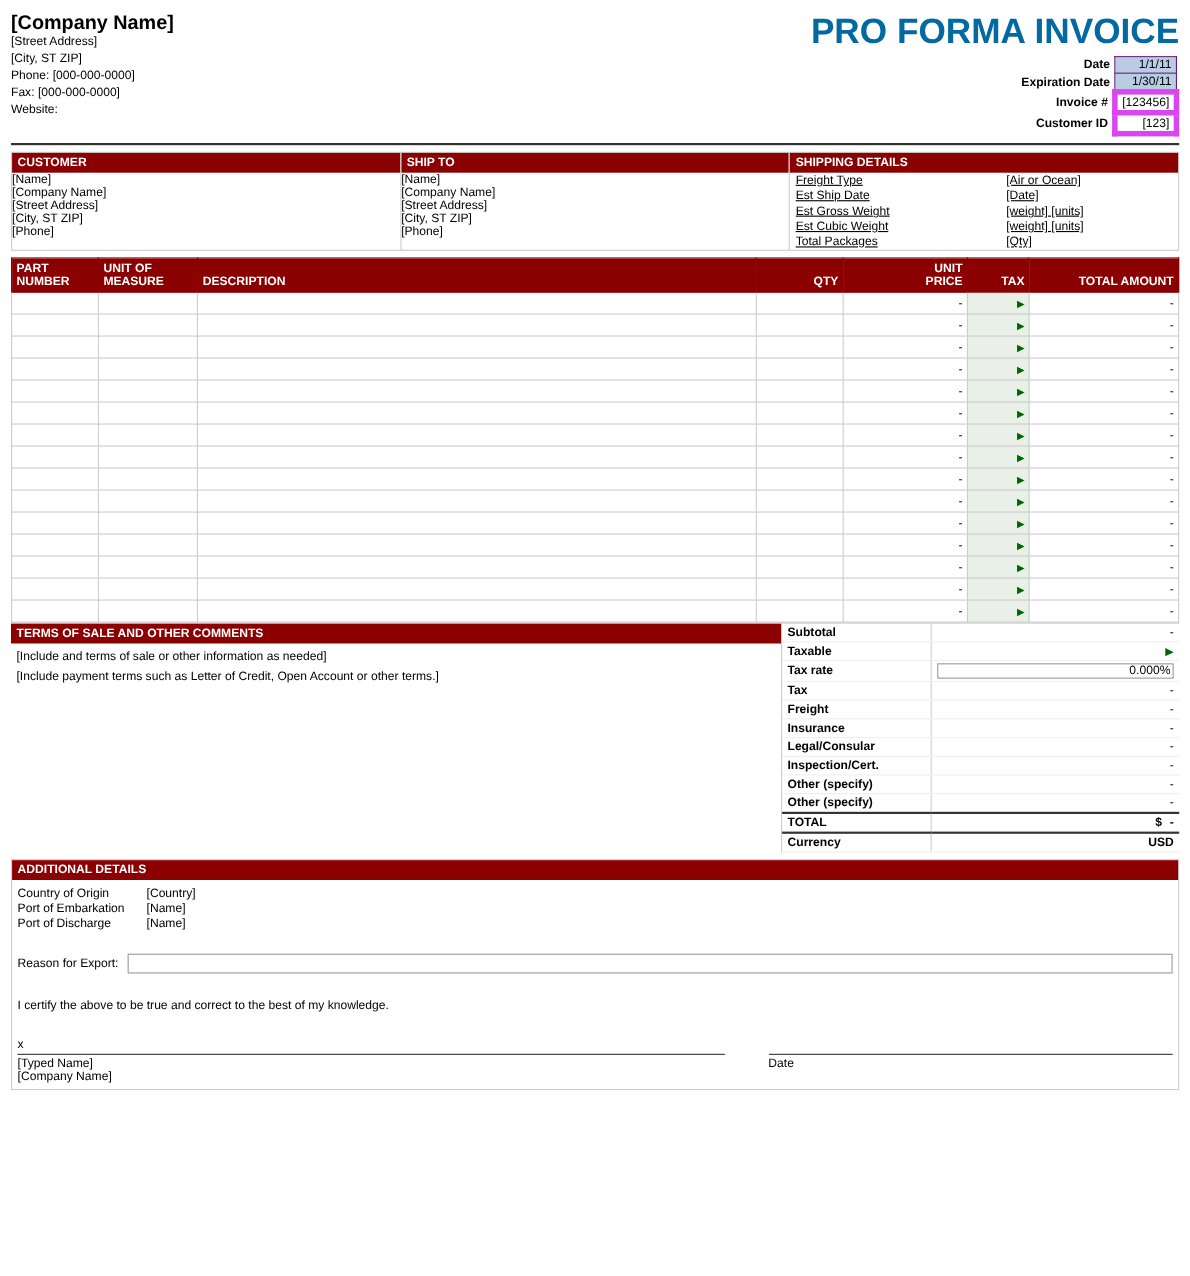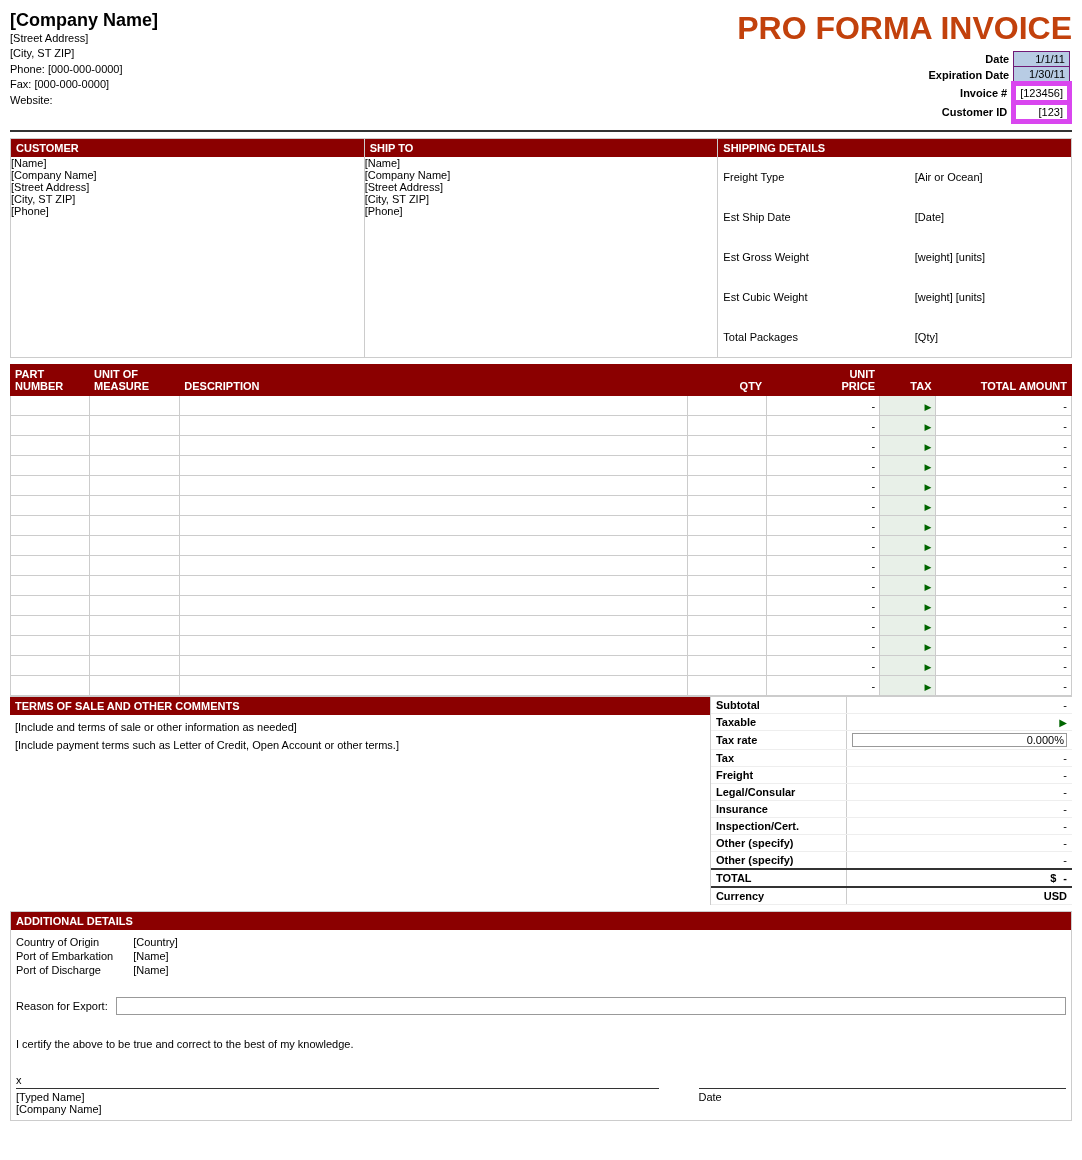--- a/index.html
+++ b/index.html
@@ -21,41 +21,41 @@
       padding-bottom: 6px;
       margin-bottom: 6px;
     }
     .company-info { flex: 1; }
     .company-name { font-size: 18px; font-weight: bold; }
     .company-info p { font-size: 11px; line-height: 1.4; }
     .invoice-title-block { text-align: right; }
     .invoice-title {
       font-size: 32px;
       font-weight: bold;
-      color: #c2410c;
+      color: #0369a1;
       display: block;
     }
     .date-table { margin-top: 4px; border-collapse: collapse; float: right; }
     .date-table td { font-size: 11px; padding: 1px 4px; }
     .date-table td:first-child { font-weight: bold; }
     .date-table td.filled { background: #b8cce4; border: 1px solid #701a75; }
     .date-table td.outlined { border: 5px solid #d946ef; }
 
     
     .section-header {
       background: #8b0000;
       color: #fff;
       font-weight: bold;
       font-size: 11px;
       padding: 3px 5px;
     }
 
     
     .shipping-table { width: 100%; border-collapse: collapse; }
-    .shipping-table td { padding: 14px 5px; font-size: 11px; }
+    .shipping-table td { padding: 1px 5px; font-size: 11px; text-decoration: underline; }
     .shipping-table td:first-child { }
     .shipping-table td:last-child { font-style: normal; }
 
     
     .main-table { width: 100%; border-collapse: collapse; margin-bottom: 0; }
     .main-table th {
       background: #8b0000;
       color: #fff;
       font-size: 11px;
       padding: 3px 4px;
@@ -421,25 +421,25 @@
       </tr>
       <tr>
         <td>Tax</td>
         <td>-</td>
       </tr>
       <tr>
         <td>Freight</td>
         <td>-</td>
       </tr>
       <tr>
+        <td>Insurance</td>
+        <td>-</td>
+      </tr>
+      <tr>
         <td>Legal/Consular</td>
-        <td>-</td>
-      </tr>
-      <tr>
-        <td>Insurance</td>
         <td>-</td>
       </tr>
       <tr>
         <td>Inspection/Cert.</td>
         <td>-</td>
       </tr>
       <tr>
         <td>Other (specify)</td>
         <td>-</td>
       </tr>

